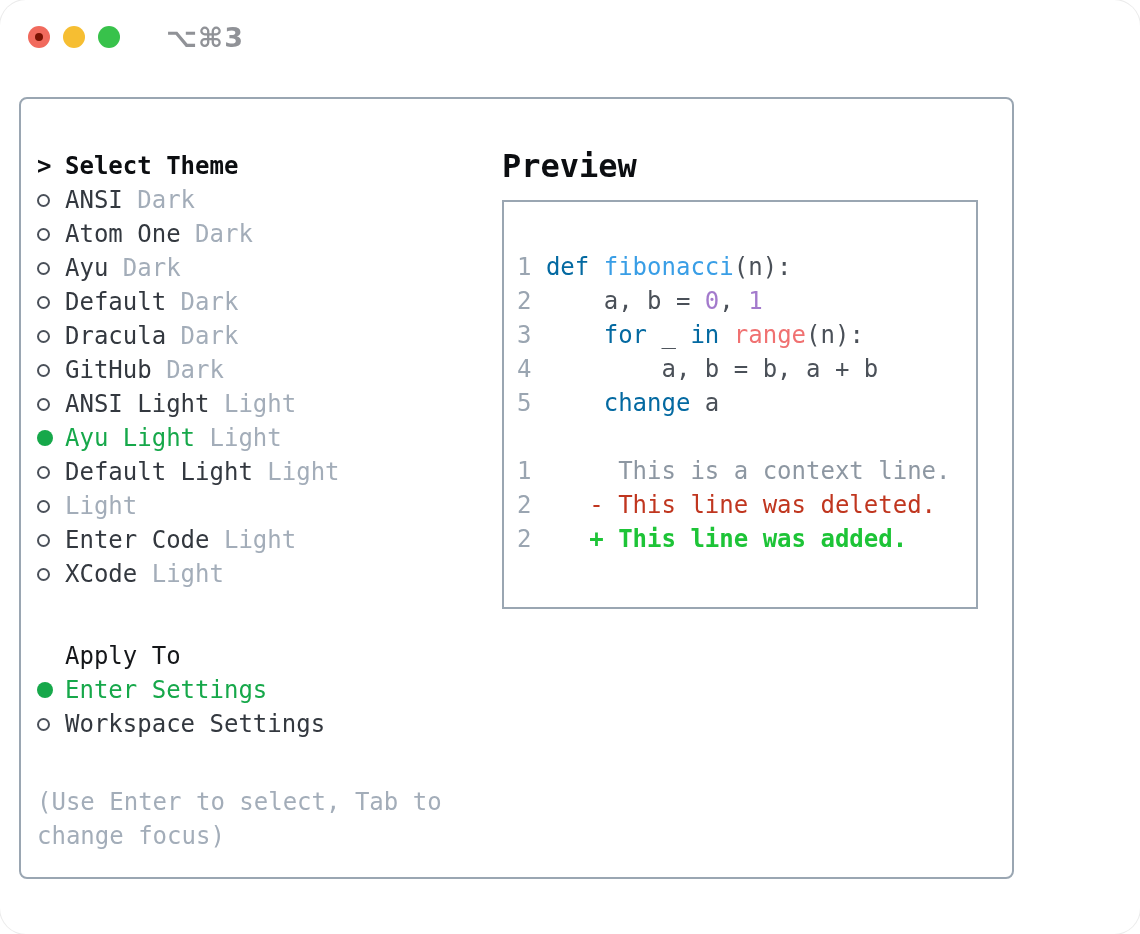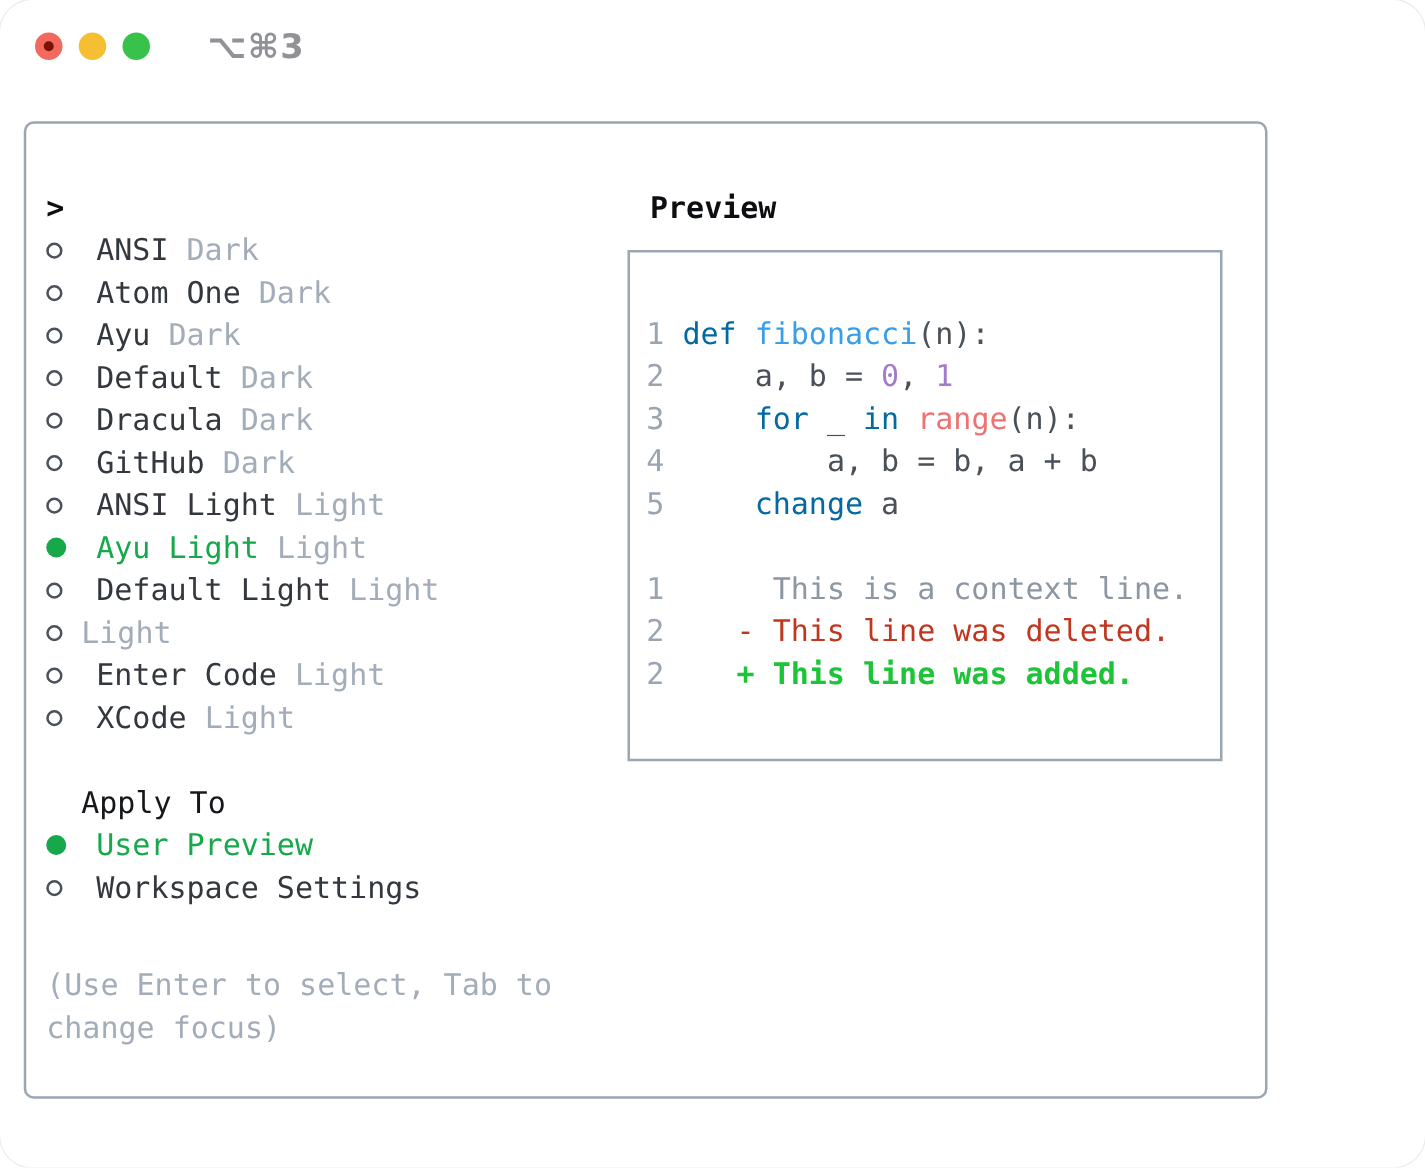--- a/index.html
+++ b/index.html
@@ -49,30 +49,30 @@
   .radio-outline {
     width: 13px; height: 13px; border-radius: 50%;
     border: 2.5px solid #4b515a; background: transparent;
   }
   .radio-filled {
     width: 16px; height: 16px; border-radius: 50%;
     background: var(--green-sel);
   }
   .hdr-prefix { font-weight: bold; color: #0c0e11; font-size: 24px; }
   .hdr-label  { font-weight: bold; color: #0c0e11; font-size: 24px; }
-  .item-name { color: #33383f; white-space: pre; margin-left: 12px; }
+  .item-name { color: #33383f; white-space: pre; }
   .item-name.selected { color: var(--green-sel); }
   .item-variant { color: #a3adb9; white-space: pre; }
   .apply-hdr { color: #15171a; }
 
   .hint { margin-top: 44px; width: 445px; color: #a3adb9; font-size: 24px; line-height: 34px; }
   .hint div { white-space: pre; }
 
   
-  .preview-title { height: 34px; font-size: 24px; font-weight: bold; color: #0c0e11; display: flex; align-items: center; margin-left: 18px; }
+  .preview-title { height: 34px; font-size: 32px; font-weight: bold; color: #0c0e11; display: flex; align-items: center; }
   .preview-box {
     margin-top: 17px;
     width: 476px; height: 409px;
     border: 2px solid #9aa6b2;
     background: #ffffff;
     padding: 48px 8px 0 13px;
     overflow: hidden;
   }
   .code-line { height: 34px; font-size: 24px; white-space: pre; display: flex; align-items: center; }
   .tok-ln   { color: #9aa5b1; }
@@ -99,20 +99,21 @@
     <span class="window-title">⌥⌘3</span>
   </div>
 
   <div class="panel">
 
     <div class="left-col">
       <div class="row">
         <span class="slot">
             <span class="hdr-prefix">&gt;</span>
           </span>
+        <span class="hdr-label">Select Theme</span>
       </div>
 
       <div id="theme-list">
   <div class="row">
     <span class="slot">
               <span class="radio radio-outline"></span>
             </span>
     <span class="item-name">ANSI </span>
     <span class="item-variant">Dark</span>
   </div>
@@ -198,31 +199,31 @@
 
   <div class="row">
     <span class="slot">
               <span class="radio radio-outline"></span>
             </span>
     <span class="item-name">XCode </span>
     <span class="item-variant">Light</span>
   </div>
 </div>
 
-      <div class="row" style="margin-top:34px">
+      <div class="row" style="margin-top:48px">
         <span class="slot"></span>
         <span class="apply-hdr">Apply To</span>
       </div>
 
       <div id="apply-list">
   <div class="row">
     <span class="slot">
               <span class="radio radio-filled"></span>
             </span>
-    <span class="item-name selected">User Preview</span>
+    <span class="item-name selected">Enter Settings</span>
 
   </div>
 
   <div class="row">
     <span class="slot">
               <span class="radio radio-outline"></span>
             </span>
     <span class="item-name">Workspace Settings</span>
 
   </div>

